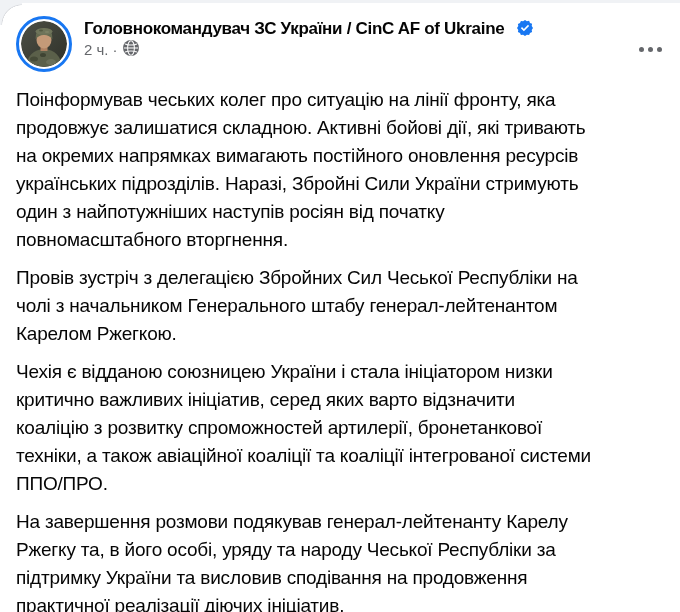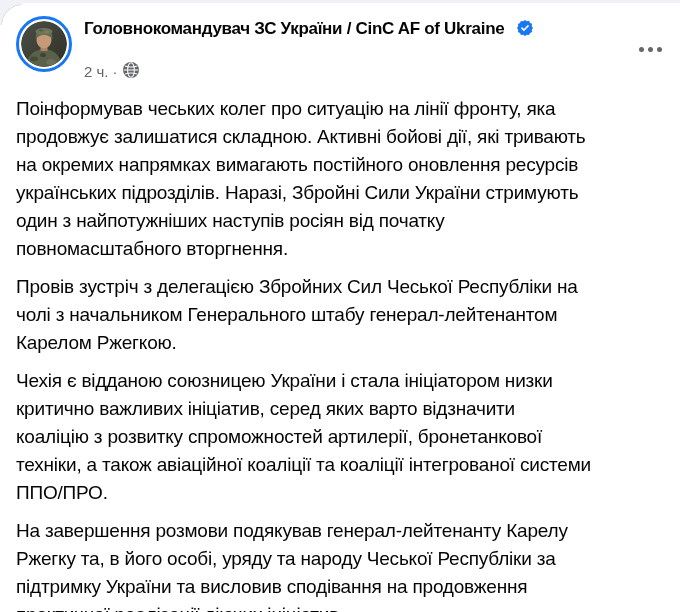--- a/index.html
+++ b/index.html
@@ -64,21 +64,21 @@
   }
   .page-name {
     font-size: 17px;
     font-weight: 700;
     color: #050505;
     letter-spacing: -0.3px;
     cursor: pointer;
   }
   .verified { flex: 0 0 auto; margin-top: 1px; }
   .meta-row {
-    margin-top: 22px;
+    margin-top: 0;
     display: flex;
     align-items: center;
     gap: 4px;
     font-size: 15px;
     color: #65676B;
   }
   .timestamp { cursor: pointer; }
   .meta-sep { color: #65676B; }
   .globe { display: block; margin-left: 1px; }
   .more-btn {

